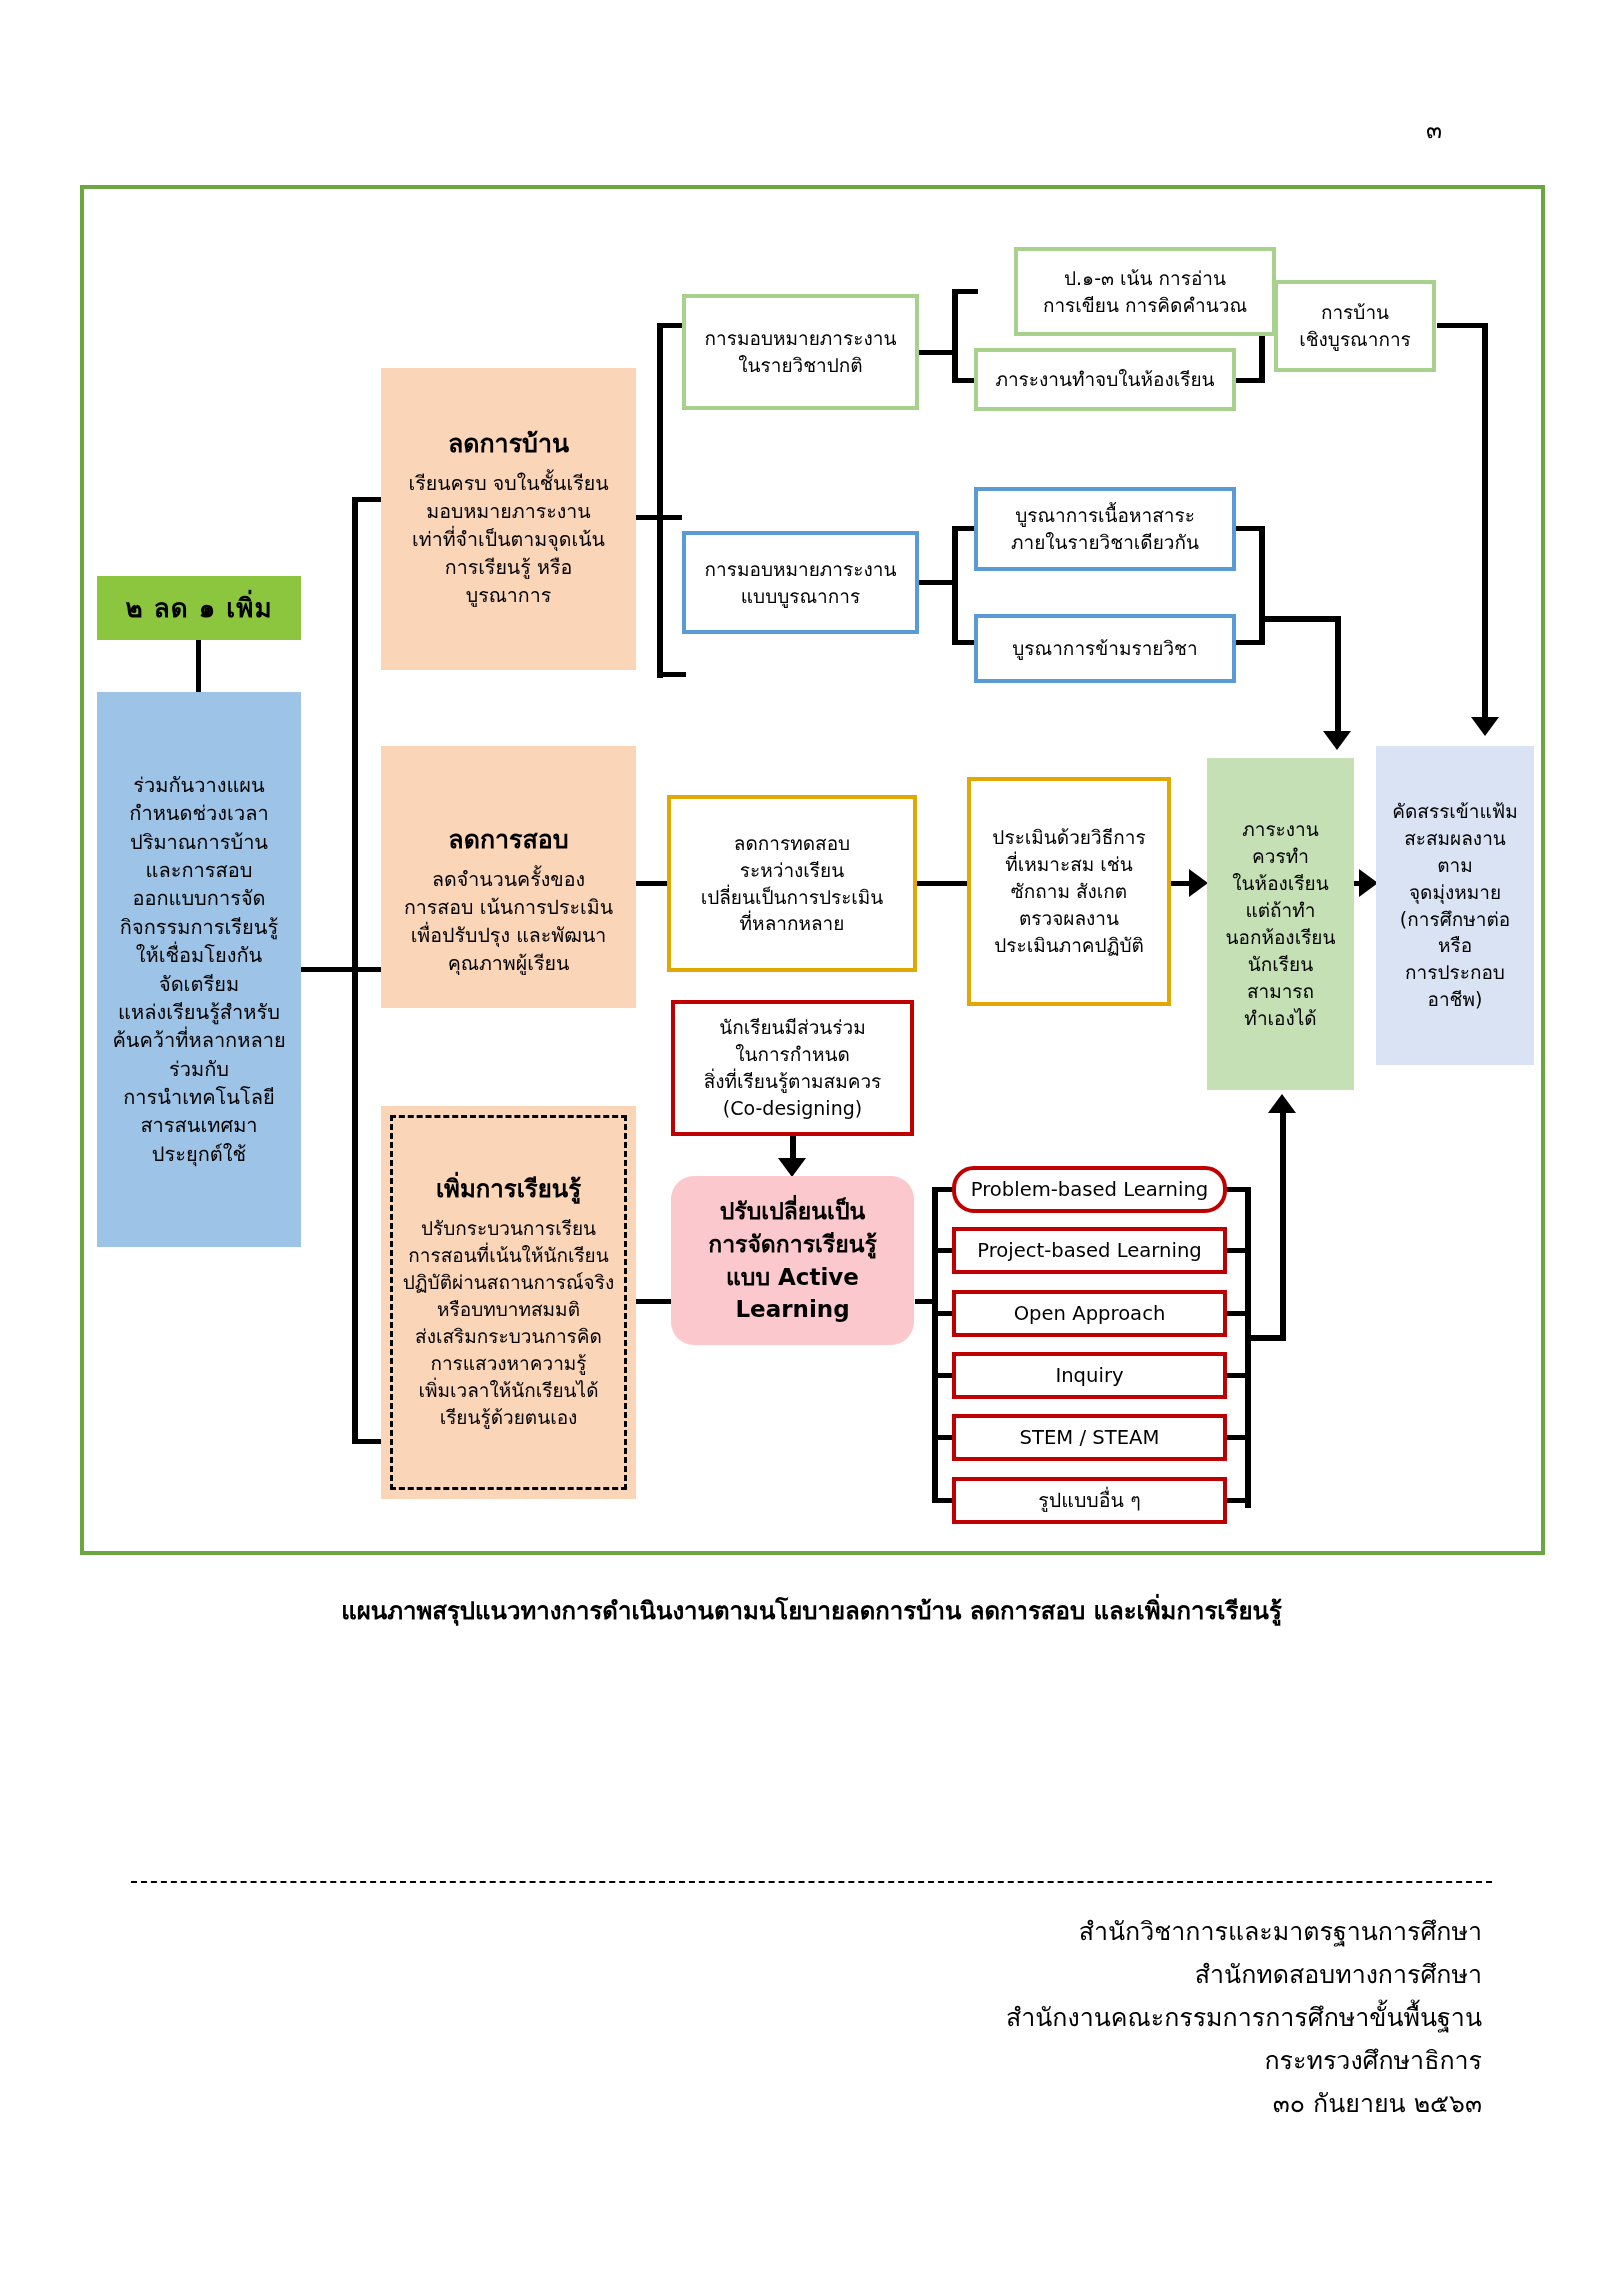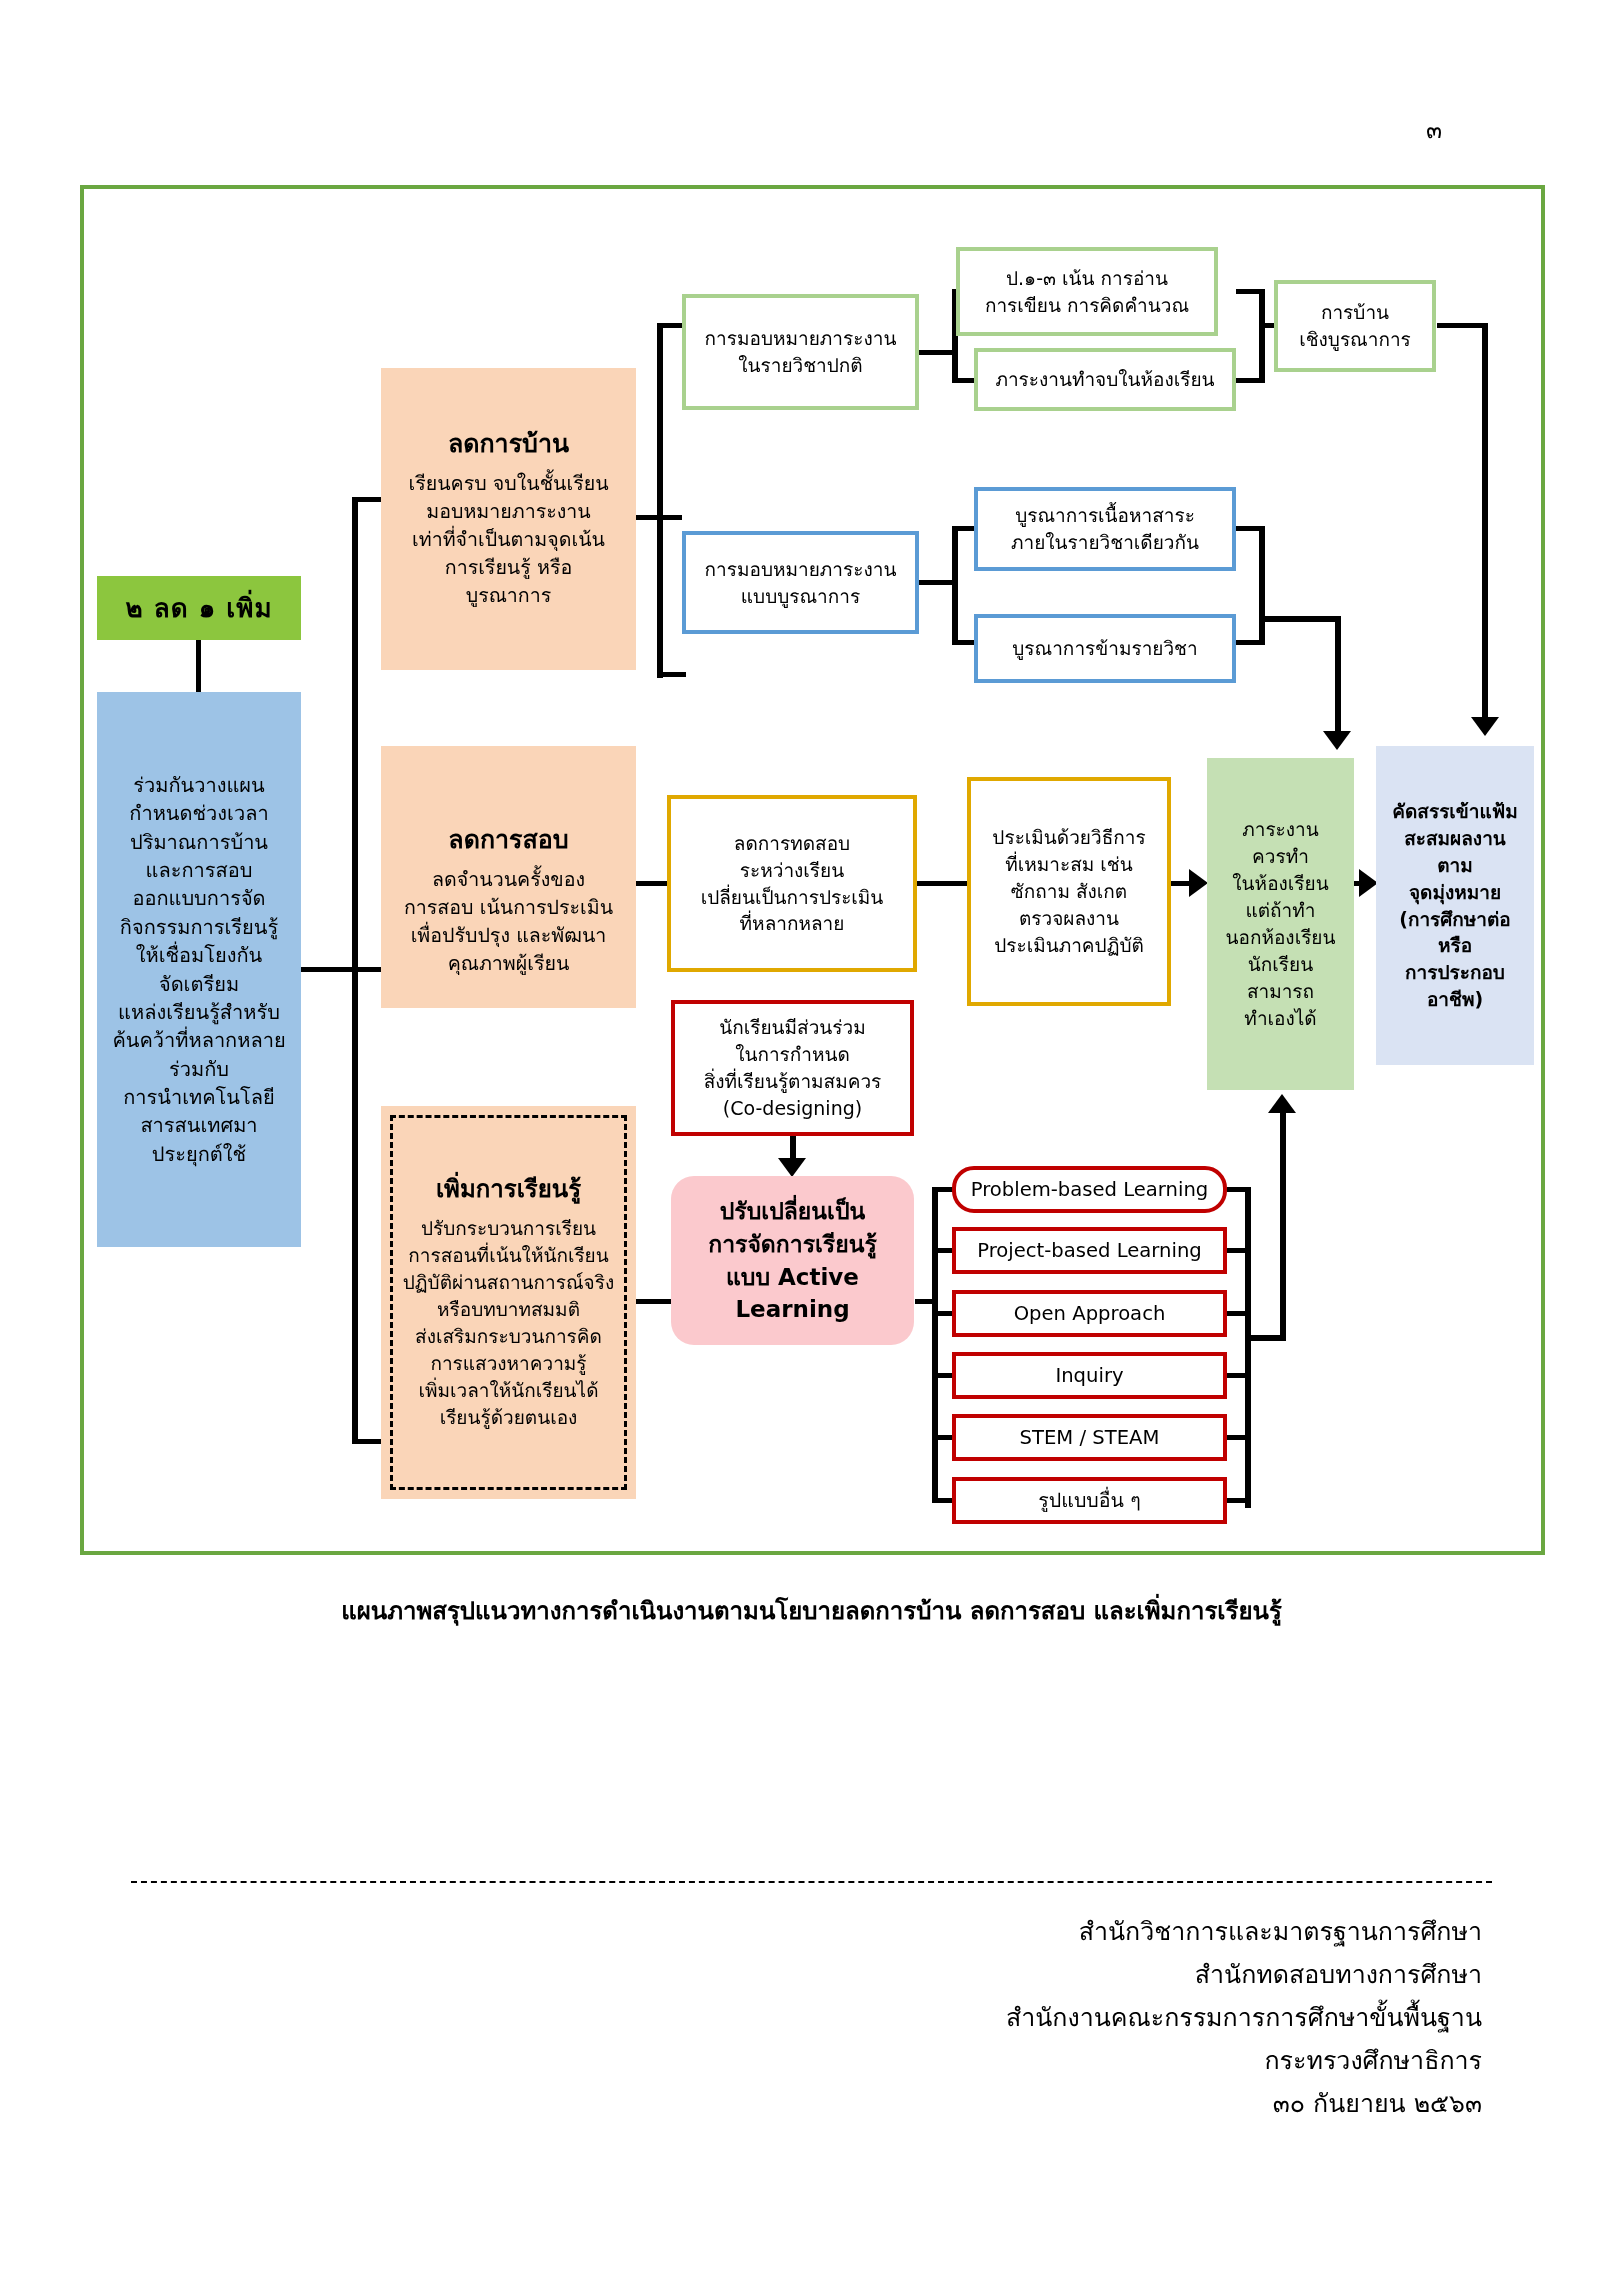--- a/index.html
+++ b/index.html
@@ -94,21 +94,21 @@
   #node-increase-learning .txt { position: relative; z-index: 2; }
   #node-increase-learning .ttl { font-size: 24px; }
 
   
   .box-green-outline {
     background: #ffffff;
     border: 4.6px solid #a9d18e;
     font-size: 19px;
   }
   #node-assign-normal { left: 682px; top: 294px; width: 237px; height: 116px; }
-  #node-p13 { left: 956px; top: 247px; width: 262px; height: 89px; }
+  #node-p13 { left: 1014px; top: 247px; width: 262px; height: 89px; }
   #node-classwork { left: 974px; top: 348px; width: 262px; height: 63px; }
   #node-integrated-hw { left: 1274px; top: 280px; width: 162px; height: 92px; }
 
   
   .box-blue-outline {
     background: #ffffff;
     border: 4.6px solid #5b9bd5;
     font-size: 19px;
   }
   #node-assign-integrated { left: 682px; top: 531px; width: 237px; height: 103px; }
@@ -160,21 +160,20 @@
   #node-classwork-summary {
     left: 1207px; top: 758px; width: 147px; height: 332px;
     background: #c5e0b4;
     font-size: 19px;
   }
   
   #node-portfolio {
     left: 1376px; top: 746px; width: 158px; height: 319px;
     background: #dae3f3;
     font-size: 19px;
-    font-weight: bold;
   }
 
   
   .conn {
     position: absolute;
     background: #000000;
   }
   .arrow-down {
     position: absolute;
     width: 0; height: 0;

